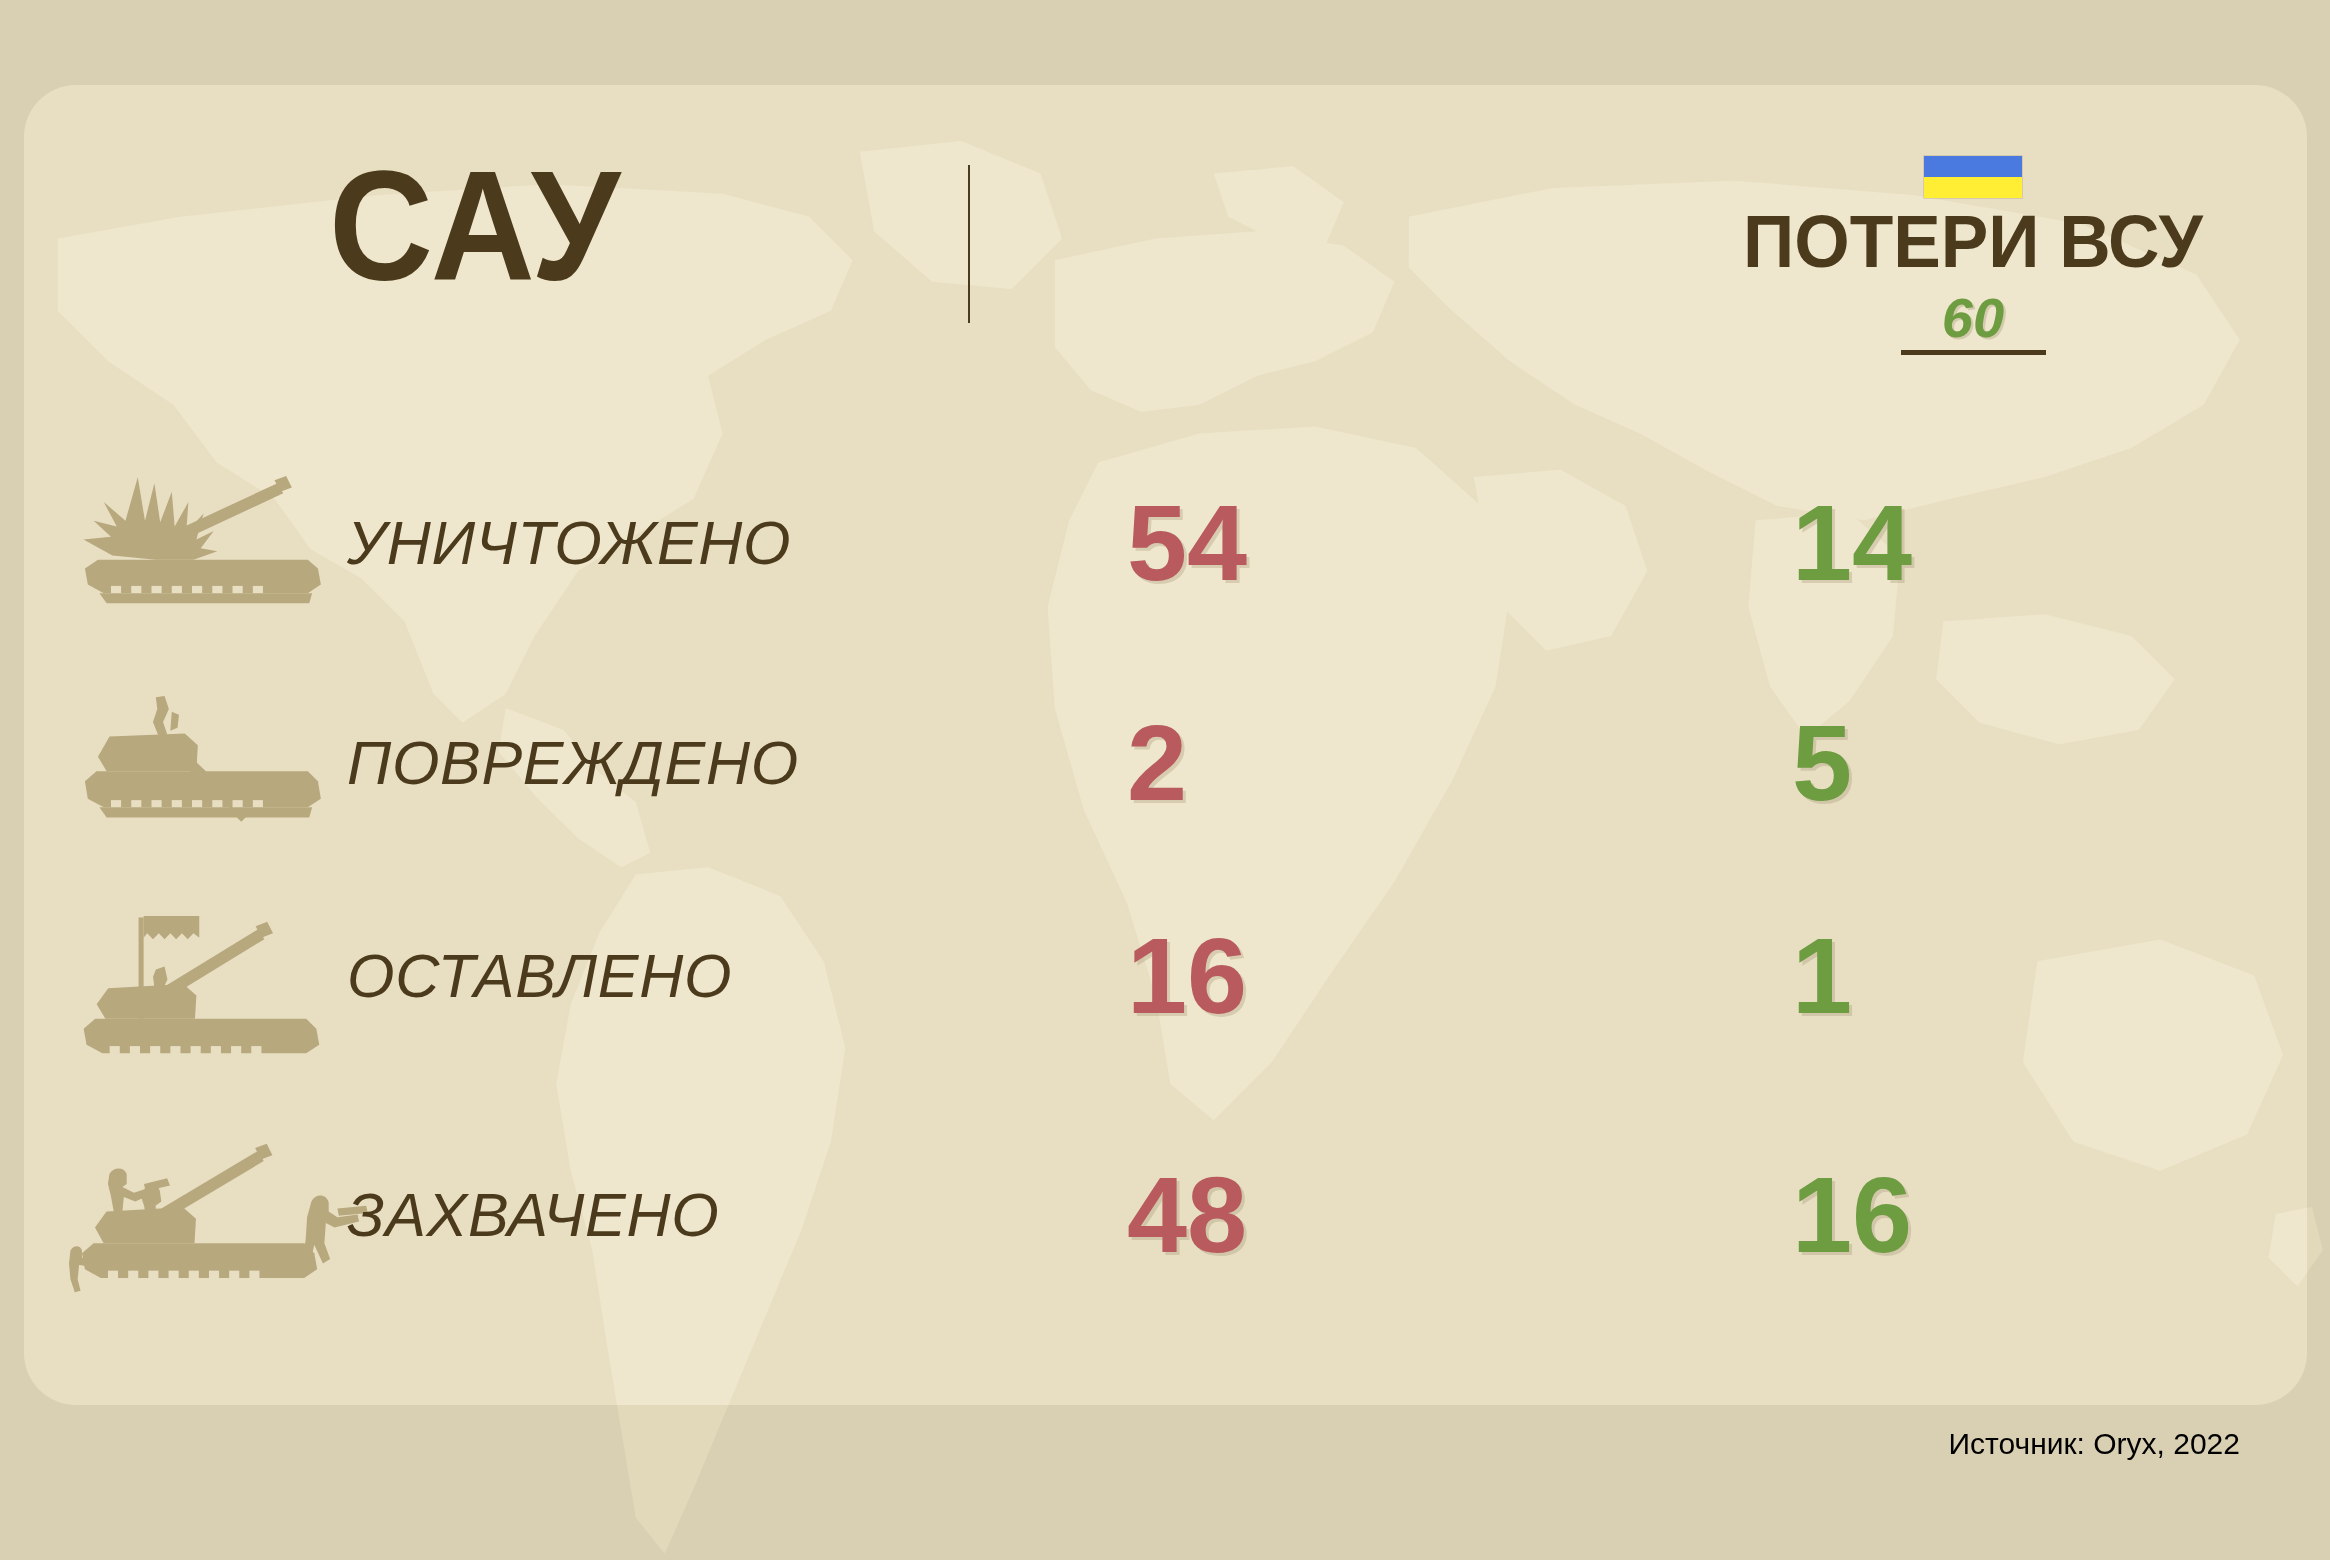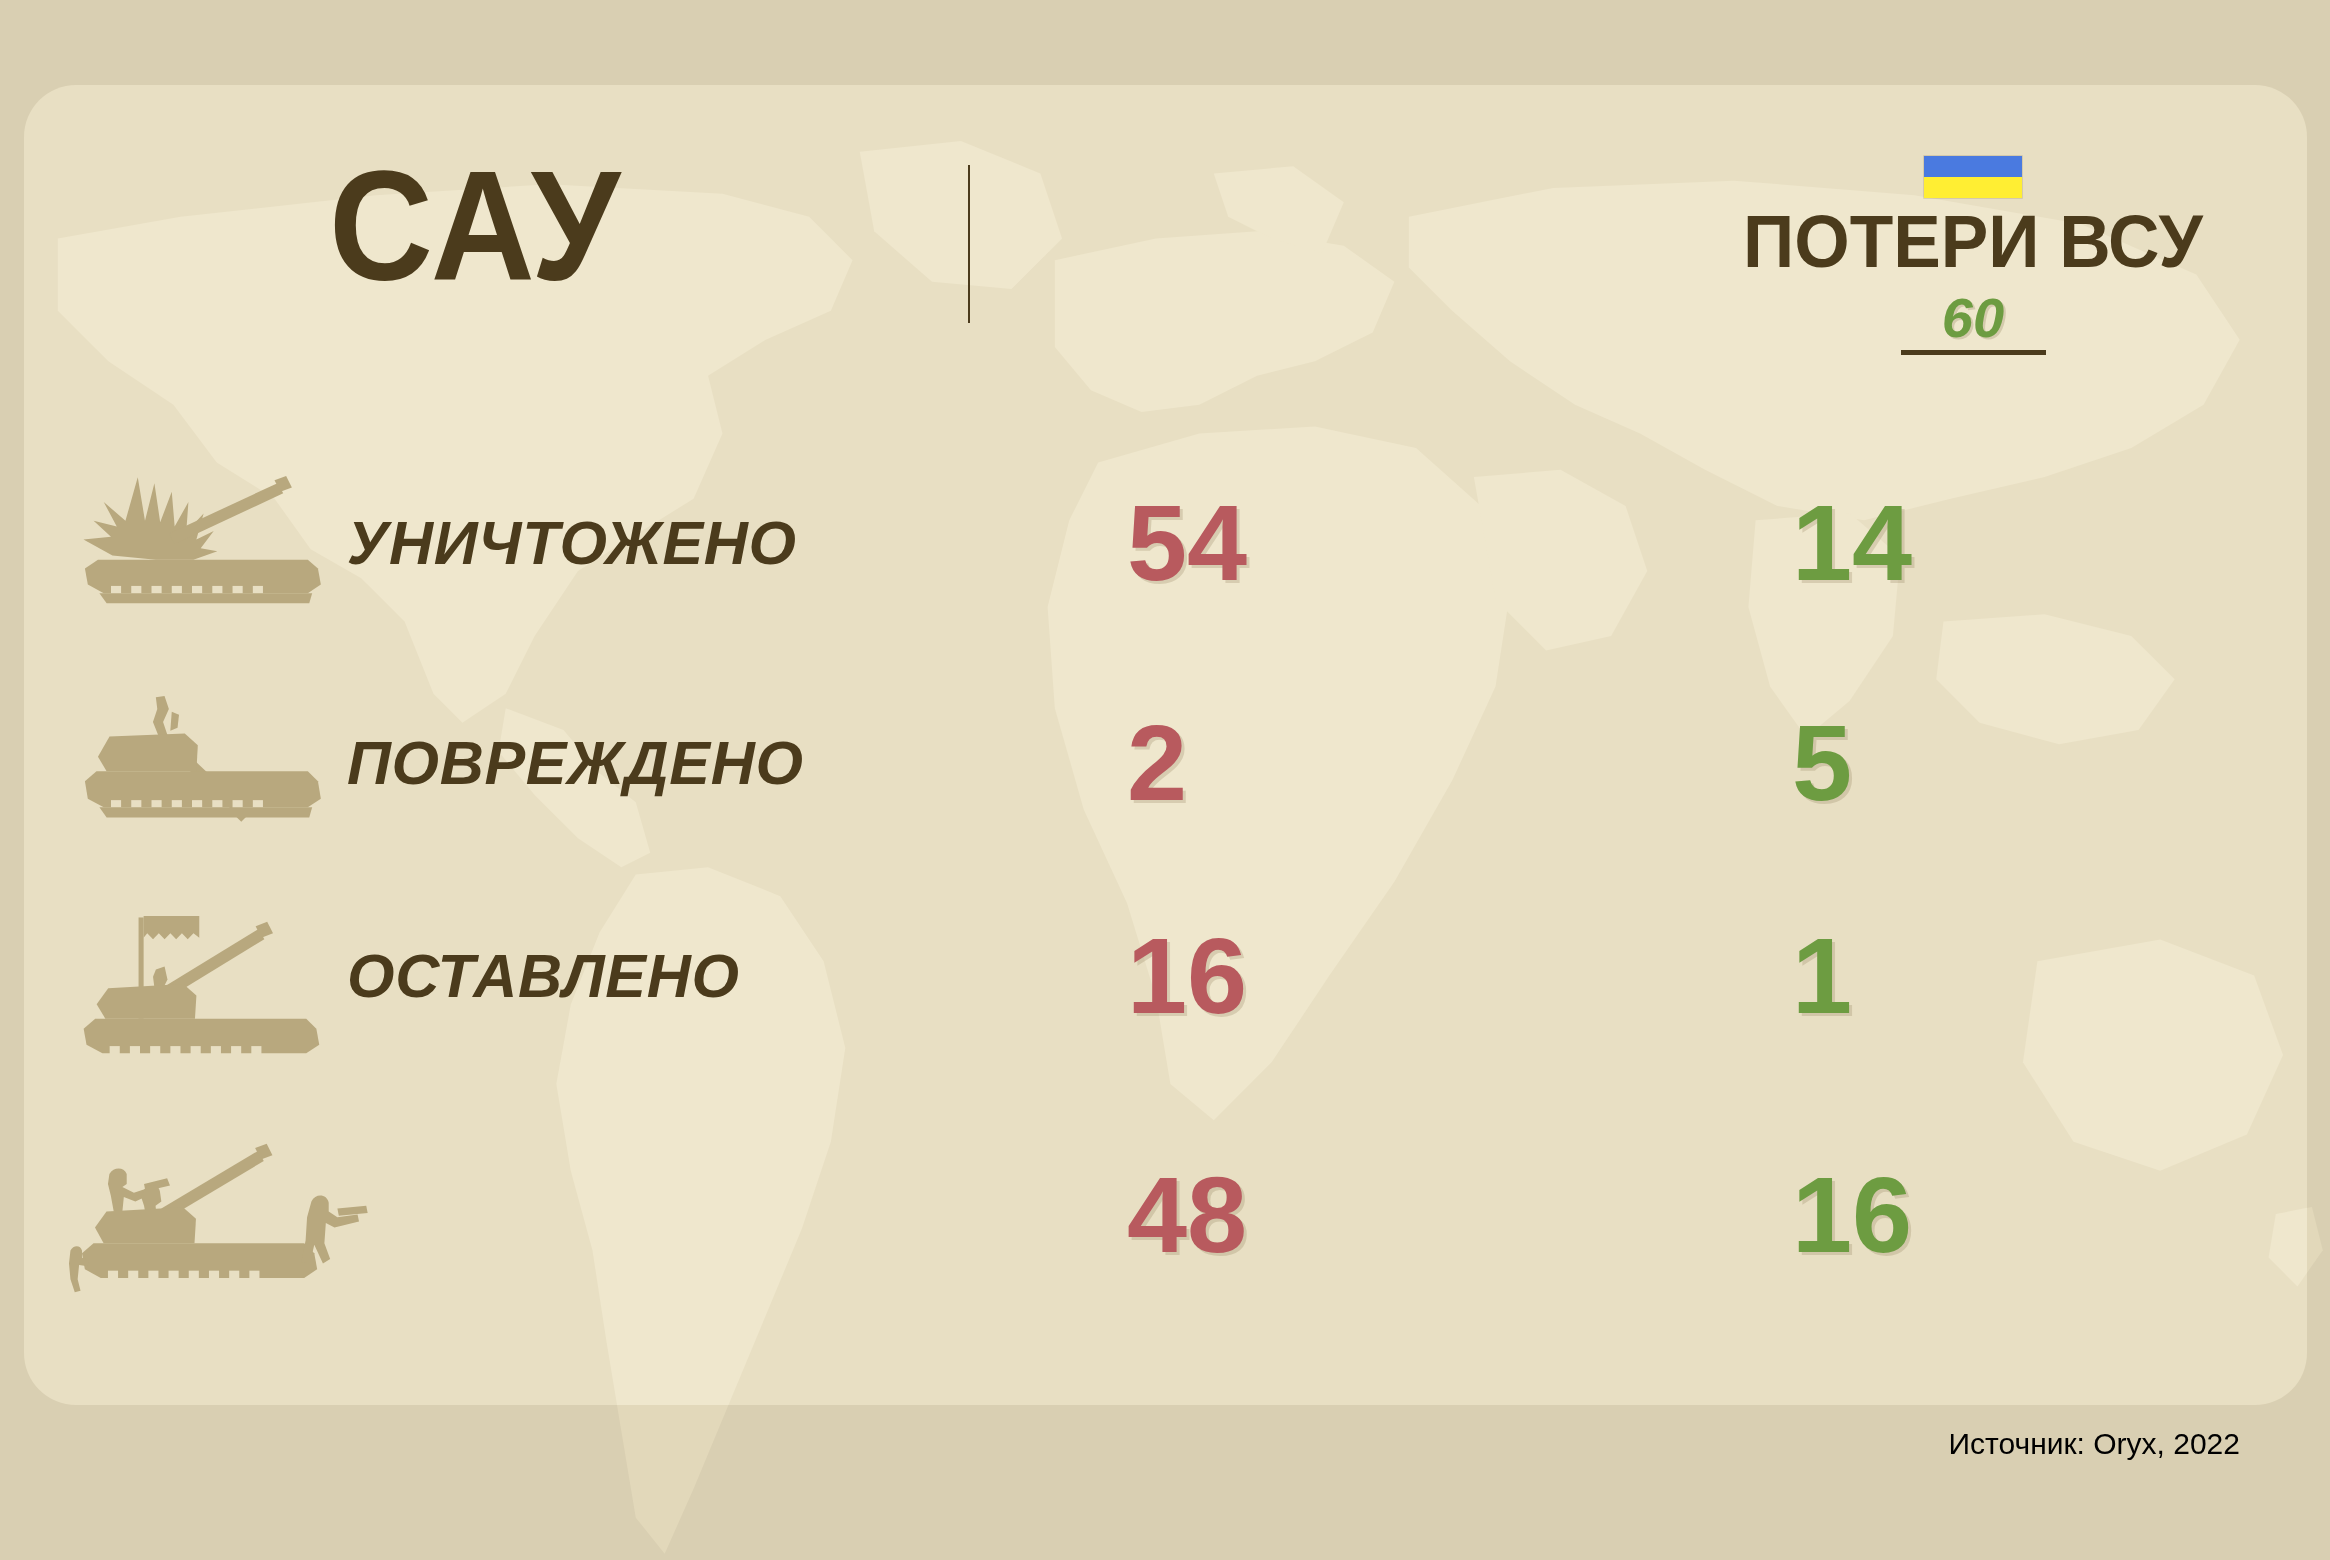--- a/index.html
+++ b/index.html
@@ -147,21 +147,21 @@
     height: 145px;
   }
   .row .icon-cell svg { display: block; }
 
   .row .label {
     position: absolute;
     left: 347px;
     top: 50%;
     transform: translateY(-50%);
     font-size: 61px;
-    font-weight: 700;
+    font-weight: 400;
     font-style: italic;
     color: #4b3b1c;
     white-space: nowrap;
     letter-spacing: 0.7px;
   }
 
   .row .val {
     position: absolute;
     top: 50%;
     transform: translateY(-50%);
@@ -420,20 +420,21 @@
             <path d="M336 82 C342 70 358 72 360 84 L360 96 L372 104 L400 100 L402 110
                      L368 118 L356 112 L354 140 L362 162 L352 168 L340 142 L334 168
                      L322 166 L328 136 L330 104 Z"></path>
             <path d="M372 92 L412 88 L414 98 L374 102 Z"></path>
 
             <path d="M2 150 C6 142 16 142 18 150 L18 160 L28 164 L26 172 L14 170
                      L12 190 L16 206 L8 208 L2 190 L0 168 Z"></path>
           </g>
         </svg>
       </div>
+      <div class="label">ЗАХВАЧЕНО</div>
       <div class="val ru">48</div>
       <div class="val ua">16</div>
     </div>
 
     <div class="source">Источник: Oryx, 2022</div>
 
   </div>
 </div>
 
 

